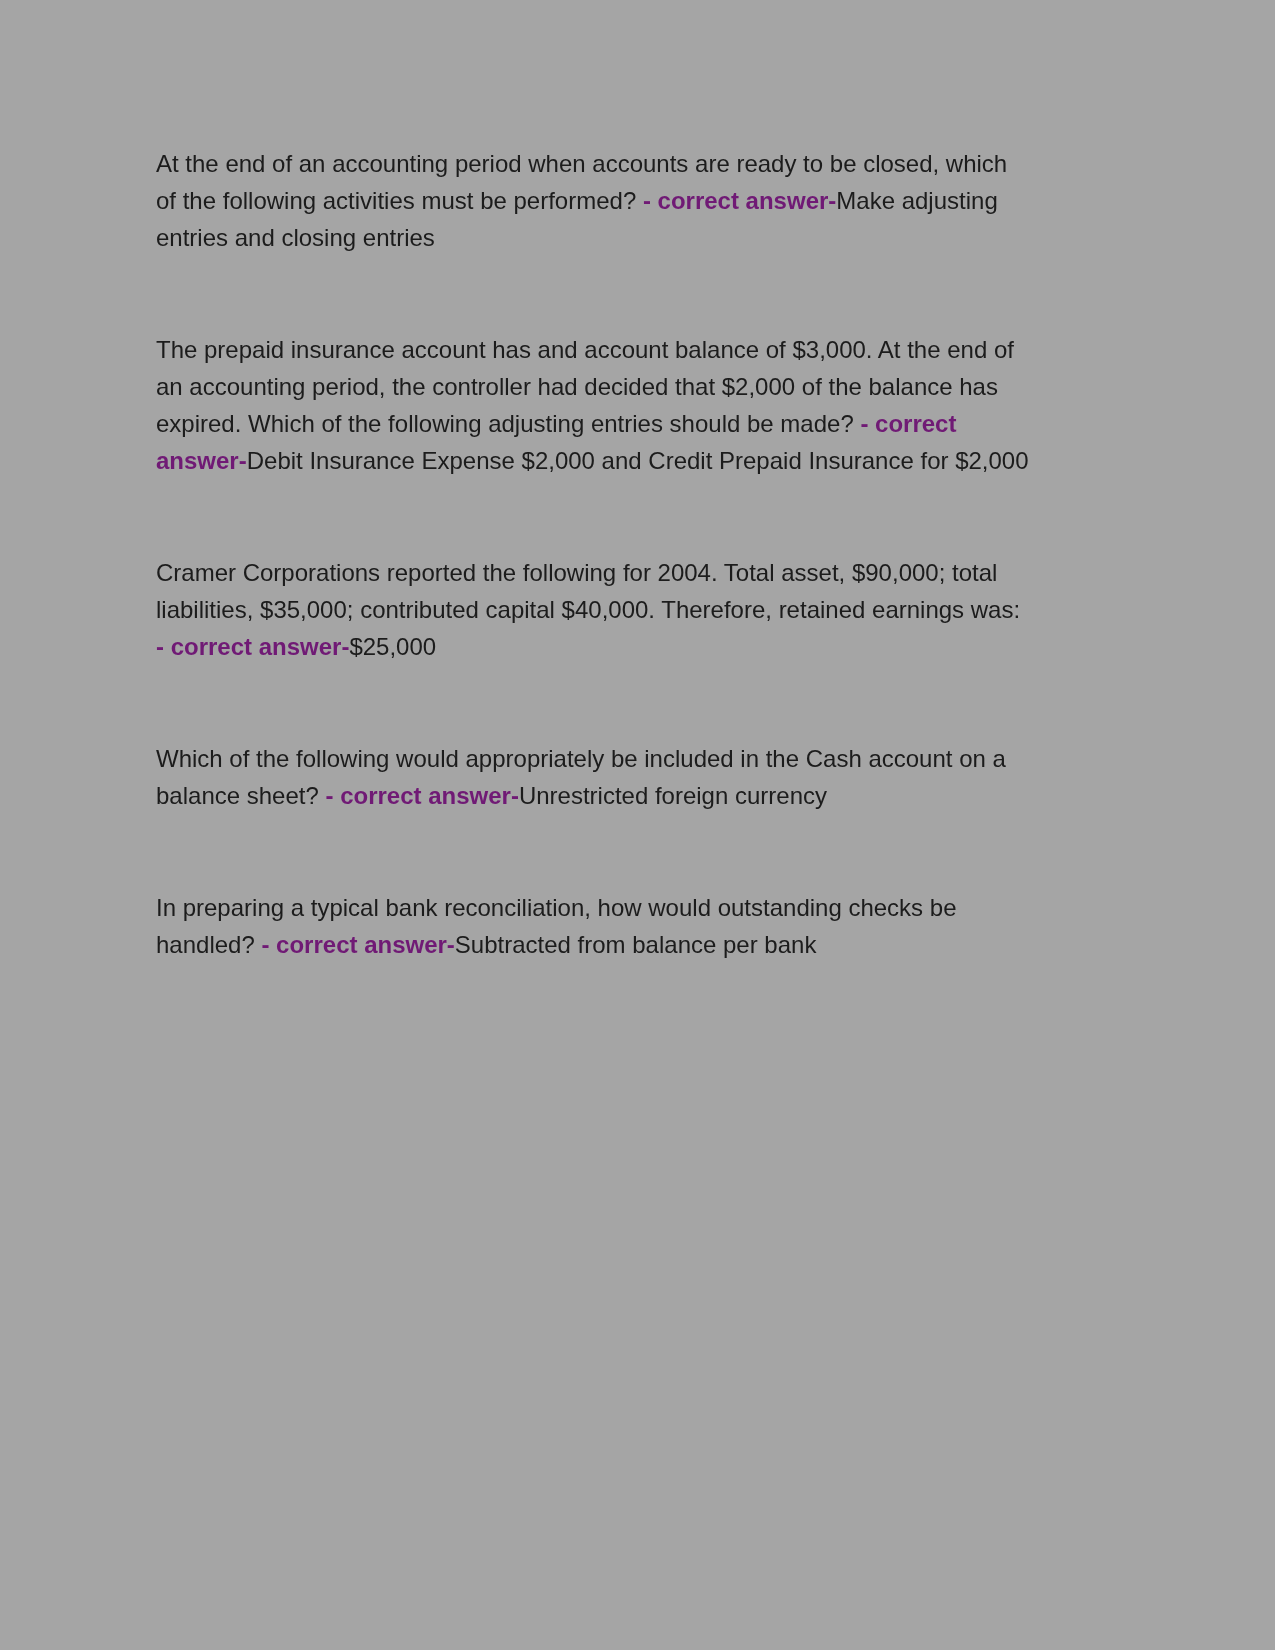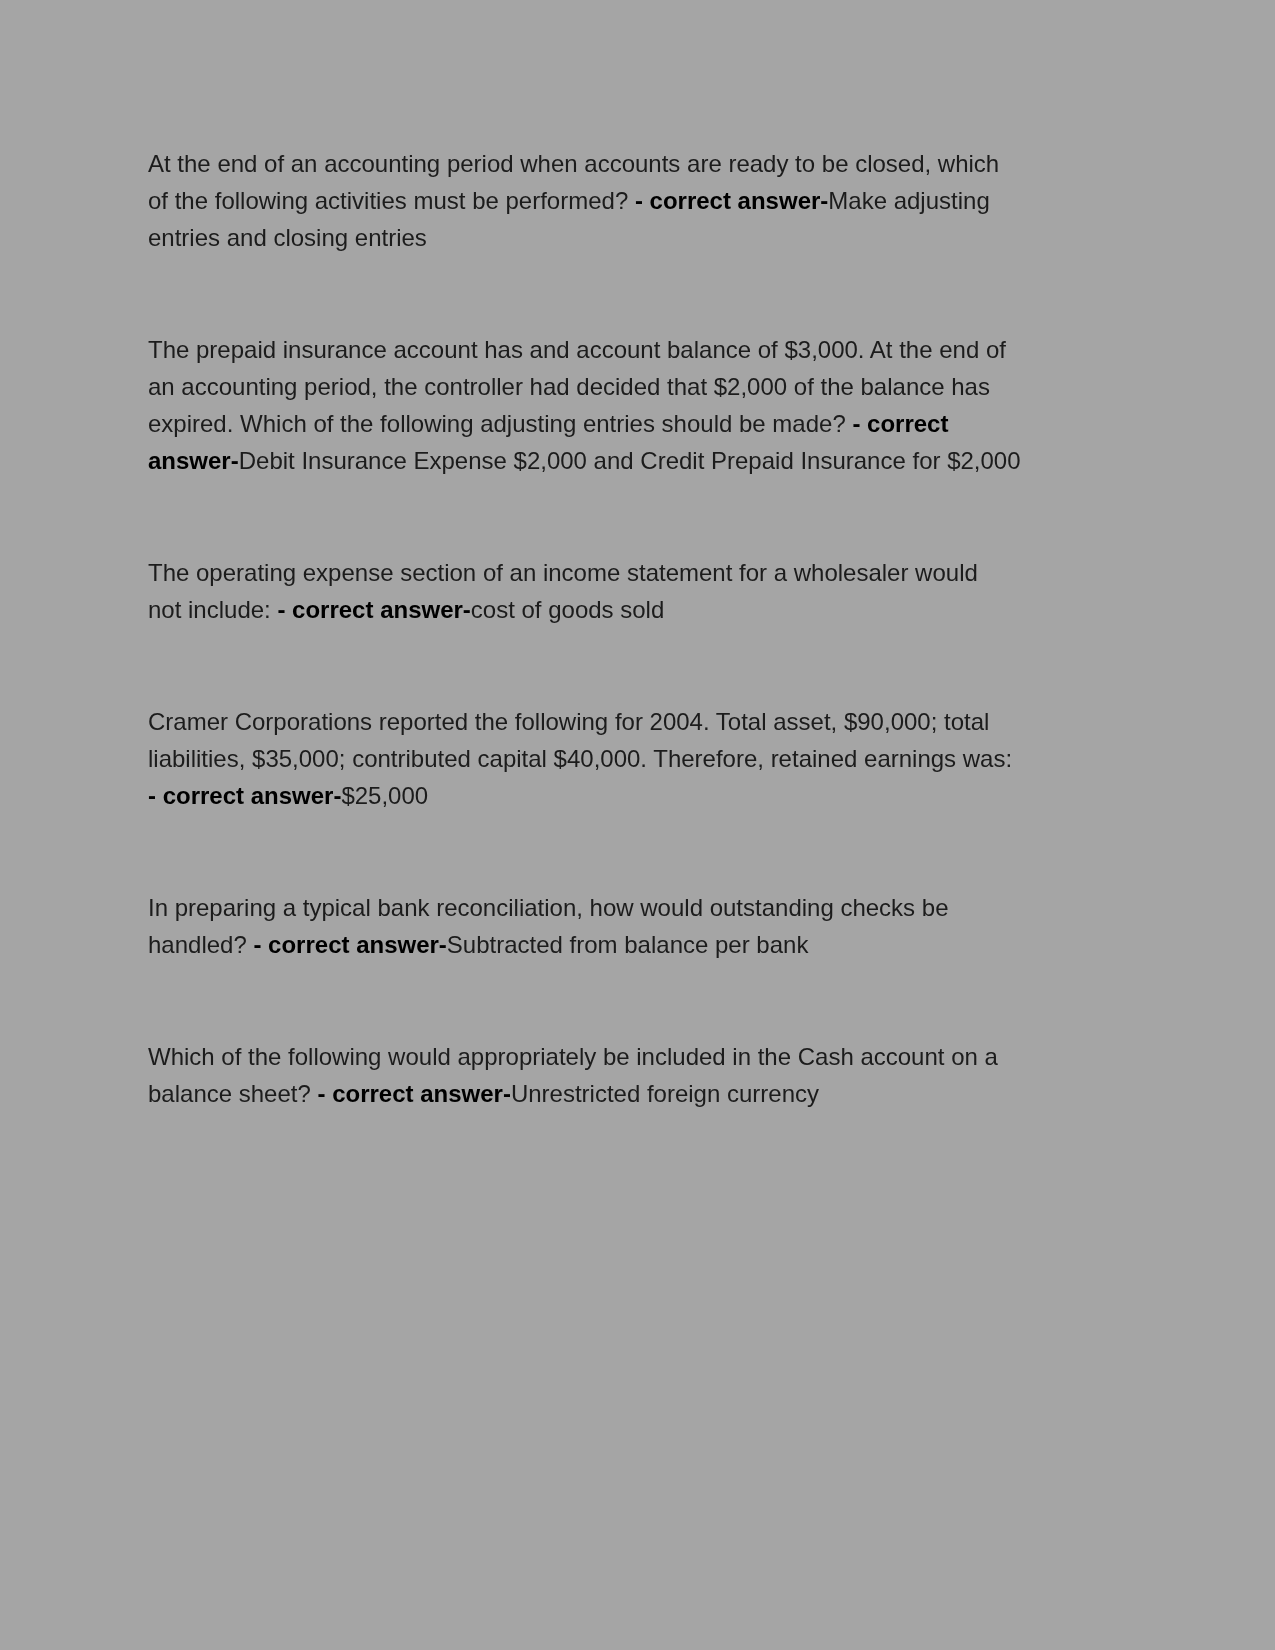--- a/index.html
+++ b/index.html
@@ -8,50 +8,48 @@
   }
   .page {
     width: 1275px;
     height: 1650px;
     background: #a5a5a5;
     box-sizing: border-box;
     padding: 145px 60px 0 140px;
     overflow: hidden;
   }
   .doc-body p.qa {
-    margin: 0 0 75px 8px;
+    margin: 0 0 75px 16px;
     font-family: "Liberation Sans", sans-serif;
     font-size: 24px;
     line-height: 37px;
     font-weight: 400;
     color: #1c1c1c;
     white-space: pre-wrap;
     max-width: 1040px;
   }
   .doc-body .accent {
-    color: #000000;
+    color: #701a75;
     font-weight: 700;
     text-align: center;
   }
 </style>
 </head>
 <body>
 
 <div class="page">
   <div class="doc-body">
       <p class="qa"><span class="normal">At the end of an accounting period when accounts are ready to be closed, which
 of the following activities must be performed? </span><span class="accent">- correct answer-</span><span class="normal">Make adjusting
 entries and closing entries</span></p>
       <p class="qa"><span class="normal">The prepaid insurance account has and account balance of $3,000. At the end of
 an accounting period, the controller had decided that $2,000 of the balance has
 expired. Which of the following adjusting entries should be made? </span><span class="accent">- correct
 answer-</span><span class="normal">Debit Insurance Expense $2,000 and Credit Prepaid Insurance for $2,000</span></p>
-      <p class="qa"><span class="normal">The operating expense section of an income statement for a wholesaler would
-not include: </span><span class="accent">- correct answer-</span><span class="normal">cost of goods sold</span></p>
       <p class="qa"><span class="normal">Cramer Corporations reported the following for 2004. Total asset, $90,000; total
 liabilities, $35,000; contributed capital $40,000. Therefore, retained earnings was:
 </span><span class="accent">- correct answer-</span><span class="normal">$25,000</span></p>
+      <p class="qa"><span class="normal">Which of the following would appropriately be included in the Cash account on a
+balance sheet? </span><span class="accent">- correct answer-</span><span class="normal">Unrestricted foreign currency</span></p>
       <p class="qa"><span class="normal">In preparing a typical bank reconciliation, how would outstanding checks be
 handled? </span><span class="accent">- correct answer-</span><span class="normal">Subtracted from balance per bank</span></p>
-      <p class="qa"><span class="normal">Which of the following would appropriately be included in the Cash account on a
-balance sheet? </span><span class="accent">- correct answer-</span><span class="normal">Unrestricted foreign currency</span></p>
     </div>
 </div>
 
 </body></html>

